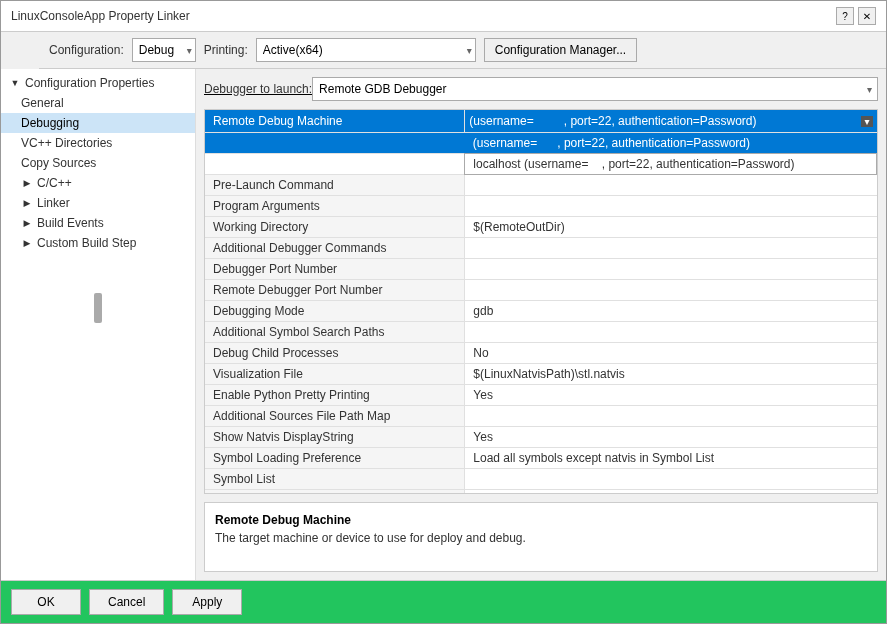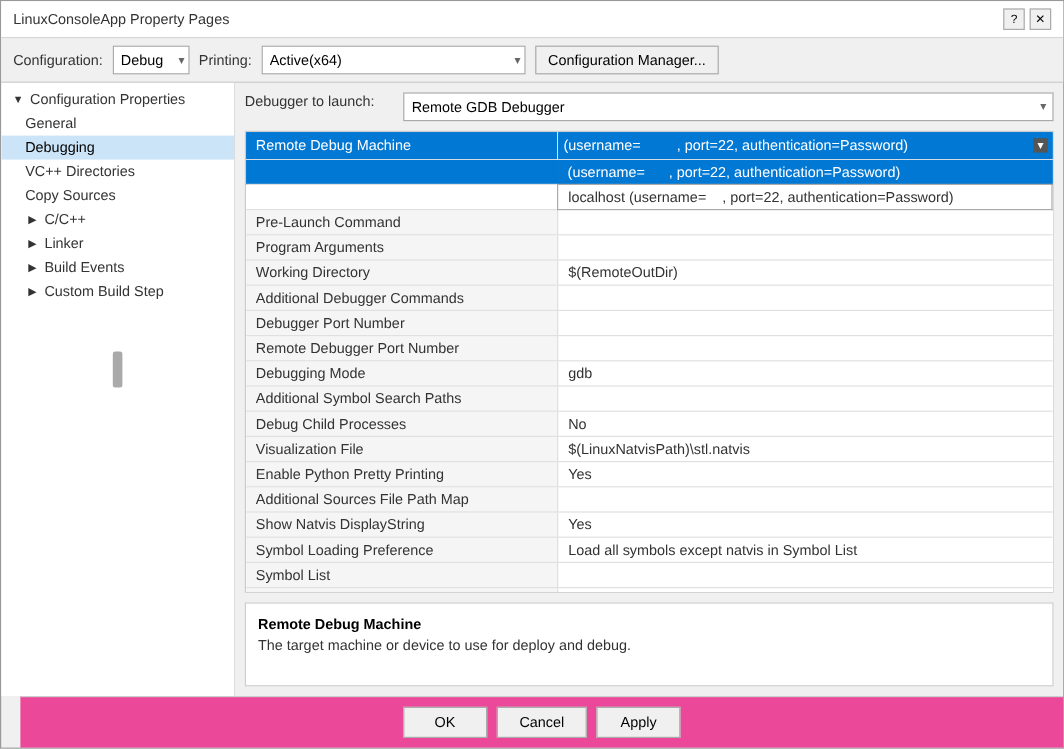--- a/index.html
+++ b/index.html
@@ -48,20 +48,21 @@
       justify-content: center;
       font-size: 10px;
     }
     .config-bar {
       background: #f0f0f0;
       padding: 6px 10px;
       display: flex;
       align-items: center;
       gap: 8px;
       border-bottom: 1px solid #ccc;
+      margin-left: 38px;
     }
     .config-label {
       font-size: 12px;
       color: #333;
     }
     .config-select {
       height: 24px;
       border: 1px solid #aaa;
       background: white;
       padding: 0 20px 0 6px;
@@ -125,23 +126,24 @@
     .tree-level-1 { padding-left: 20px; }
     .right-panel {
       flex: 1;
       display: flex;
       flex-direction: column;
       overflow: hidden;
       padding: 8px;
     }
     .debugger-row {
       display: flex;
-      align-items: flex-start;
+      align-items: center;
       margin-bottom: 8px;
-      gap: 24px;
+      gap: 0;
+      text-decoration: underline;
     }
     .debugger-label {
       font-size: 12px;
       color: #333;
     }
     .debugger-select-wrapper {
       flex: 1;
       position: relative;
     }
     .debugger-select-wrapper::after {
@@ -204,25 +206,24 @@
       font-size: 12px;
       margin-bottom: 4px;
     }
     .bottom-info-desc {
       font-size: 12px;
       color: #333;
     }
     .footer {
       padding: 8px 10px;
       display: flex;
-      justify-content: center;
+      justify-content: flex-start;
       gap: 8px;
       border-top: 1px solid #ccc;
-      background: #ec4899;
-      margin-left: 16px;
+      background: #22c55e;
     }
     .footer-btn {
       height: 26px;
       padding: 0 18px;
       border: 1px solid #aaa;
       background: #f0f0f0;
       font-size: 12px;
       cursor: pointer;
       min-width: 70px;
     }
@@ -233,21 +234,21 @@
       border-radius: 2px;
       margin: 0 auto;
     }
   </style>
 </head>
 <body>
 
 <div class="dialog">
 
   <div class="title-bar">
-    <span>LinuxConsoleApp Property Pages</span>
+    <span>LinuxConsoleApp Property Linker</span>
     <div class="title-bar-buttons">
       <button class="title-btn">?</button>
       <button class="title-btn">✕</button>
     </div>
   </div>
 
   <div class="config-bar">
     <span class="config-label">Configuration:</span>
     <div class="select-wrapper">
       <select class="config-select">

